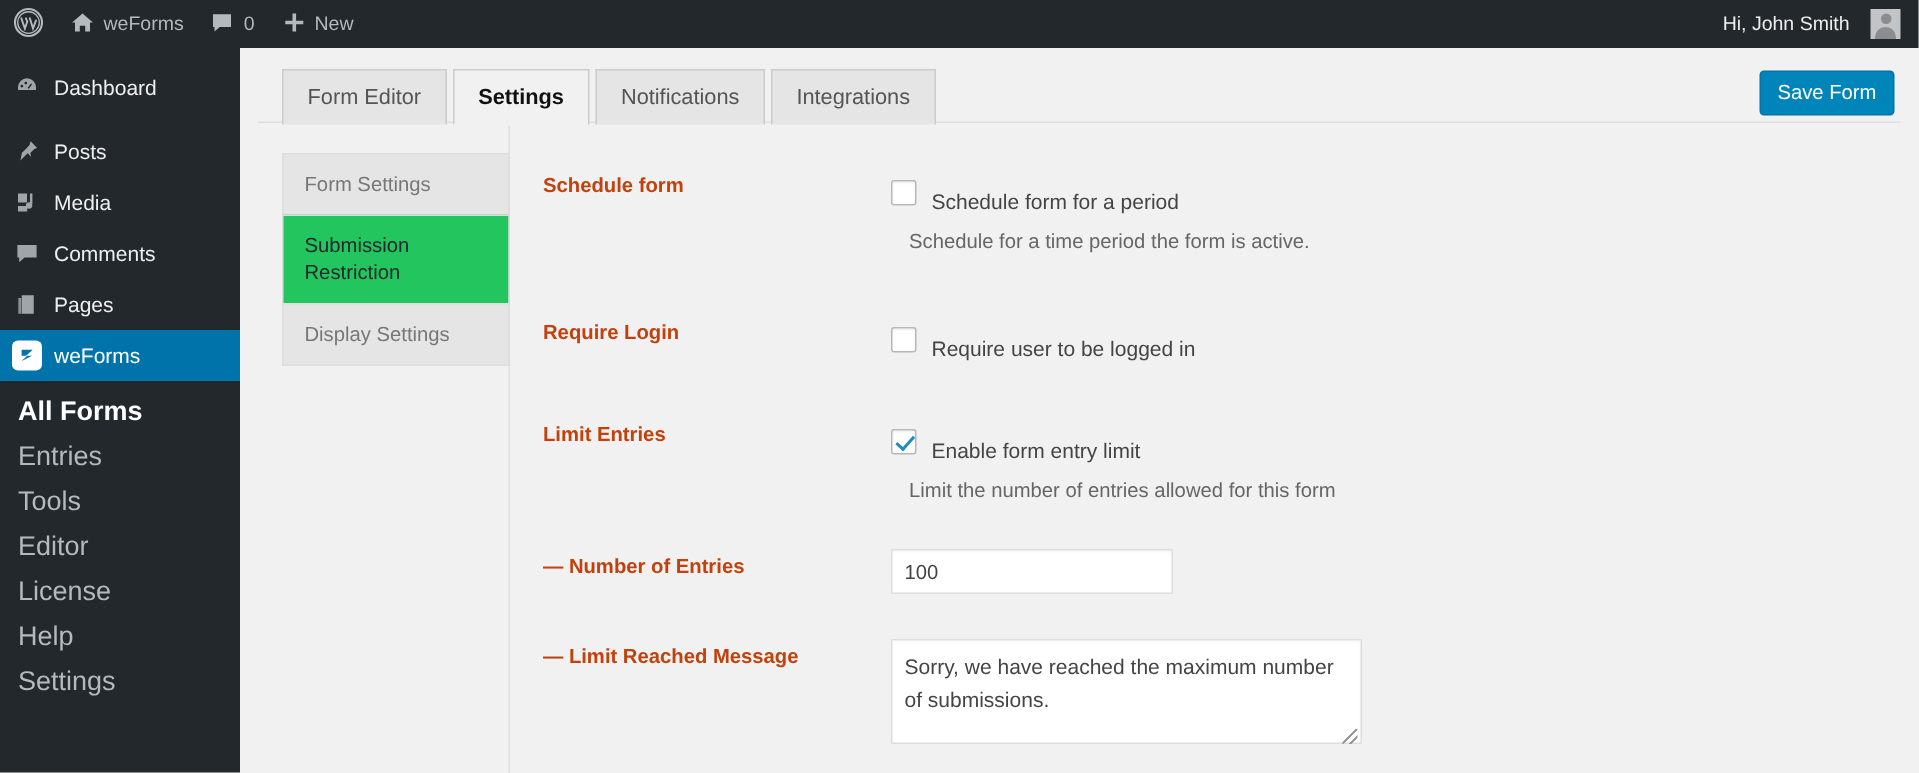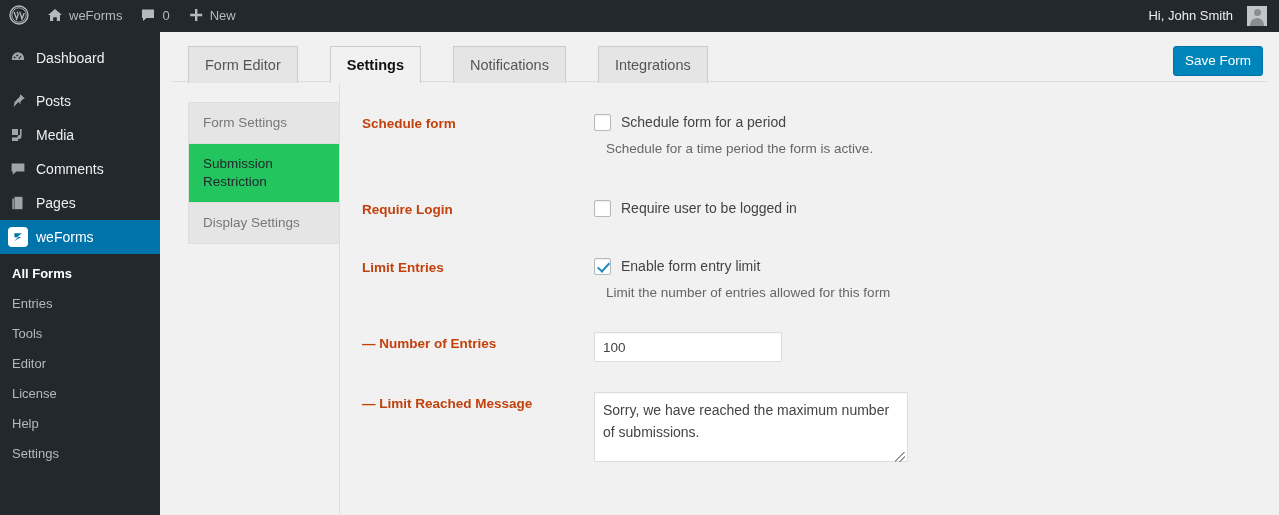--- a/index.html
+++ b/index.html
@@ -85,21 +85,21 @@
     position: absolute; right: -8px; top: 50%;
     transform: translateY(-50%);
     border: 8px solid transparent;
     border-left-color: #f1f1f1;
     border-right: 0;
   }
   .menu-sep { height: 9px; }
   .submenu { padding: 5px 0 8px 0; background: #23282d; }
   .submenu-item {
     display: block;
-    font-size: 13px;
+    font-size: 18px;
     color: #b4b9be;
     padding: 6px 0 6px 12px;
     line-height: 18px;
     white-space: nowrap;
   }
   .submenu-item.current { color: #fff; font-weight: bold; }
 
   
   .wf-mark {
     width: 20px; height: 20px;
@@ -118,22 +118,21 @@
     width: 1119px; height: 483px;
     background: #f1f1f1;
   }
 
   
   #tabrow {
     position: relative;
     height: 50px;
     padding: 14px 0 0 28px;
     display: flex;
-    align-items: flex-start;
-    gap: 28px;
+    align-items: center;
   }
   #tabrow::after {
     content: "";
     position: absolute;
     left: 12px; right: 12px; bottom: 0;
     height: 1px; background: #ddd;
   }
   .tab {
     position: relative;
     display: inline-block;
@@ -254,21 +253,21 @@
   }
   .cb.checked::after {
     content: "";
     position: absolute;
     left: 5px; top: 1px;
     width: 5px; height: 10px;
     border: solid #1e8cbe;
     border-width: 0 2px 2px 0;
     transform: rotate(42deg);
   }
-  .cb-text { font-size: 14px; color: #444; }
+  .cb-text { font-size: 14px; color: #444; margin-top: 12px; }
   .help {
     color: #666;
     font-size: 13.5px;
     margin-top: 8px;
     line-height: 18px;
     margin-left: 12px;
   }
   .txt-input {
     width: 188px; height: 30px;
     border: 1px solid #ddd;

